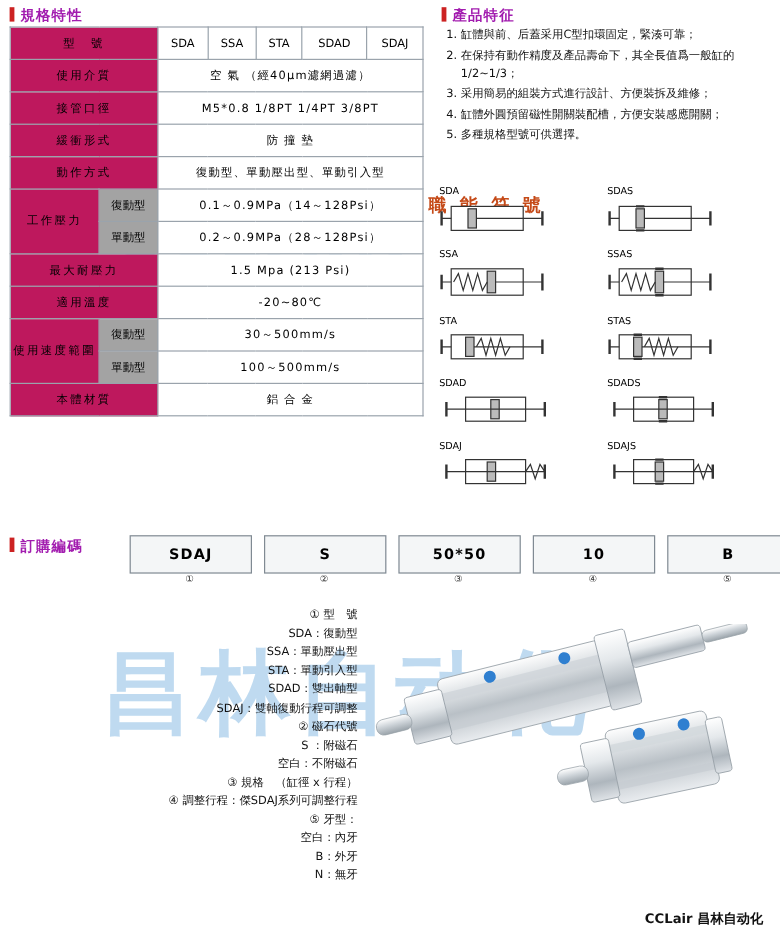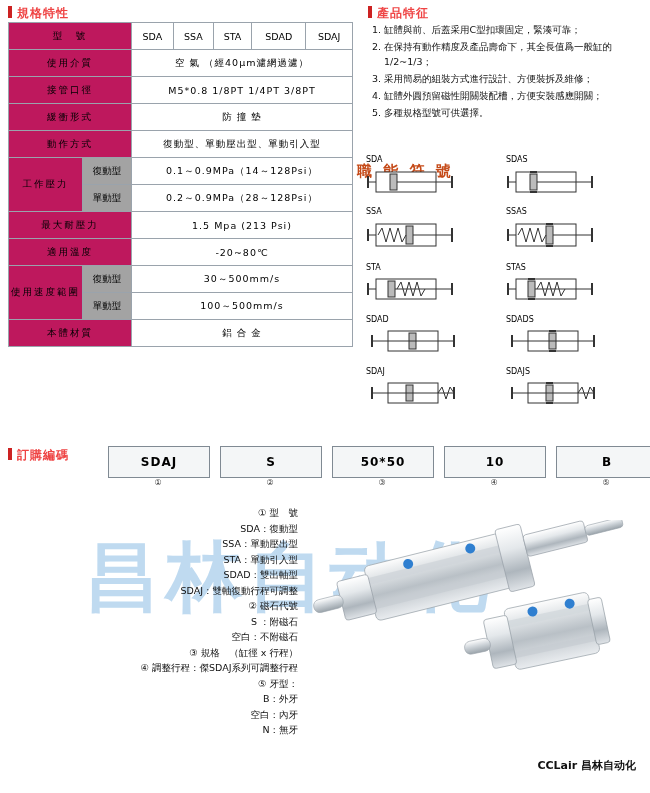--- a/index.html
+++ b/index.html
@@ -3,21 +3,21 @@
 <meta charset="utf-8">
 <style>
   html,body{margin:0;padding:0;}
   body{
     width:650px;height:793px;position:relative;overflow:hidden;
     background:#ffffff;
     font-family:"DejaVu Sans","Liberation Sans",sans-serif;
     font-size:10px;color:#000;
   }
   .sec-title{
-    position:absolute;font-size:12px;font-weight:bold;color:#ef4444;
+    position:absolute;font-size:12px;font-weight:bold;color:#a21caf;
     letter-spacing:1px;
   }
   .sec-title .bar{
     display:inline-block;width:4px;height:12px;background:#cc2222;
     margin-right:5px;vertical-align:-1px;
   }
 
   
   #spec-table{
     position:absolute;left:8px;top:22px;width:345px;
@@ -343,22 +343,22 @@
   <div class="l2">SSA：單動壓出型</div>
   <div class="l2">STA：單動引入型</div>
   <div class="l2">SDAD：雙出軸型</div>
   <div class="l2">SDAJ：雙軸復動行程可調整</div>
   <div class="l1">② 磁石代號</div>
   <div class="l2">S ：附磁石</div>
   <div class="l2">空白：不附磁石</div>
   <div class="l1">③ 規格　（缸徑 x 行程）</div>
   <div class="l1">④ 調整行程：傑SDAJ系列可調整行程</div>
   <div class="l1">⑤ 牙型：</div>
+  <div class="l2">空白：內牙</div>
   <div class="l2">B：外牙</div>
-  <div class="l2">空白：內牙</div>
   <div class="l2">N：無牙</div>
 </div>
 
 <svg id="photo" viewBox="0 0 350 215">
   <defs>
     <linearGradient id="alu" x1="0" y1="0" x2="0" y2="1">
       <stop offset="0%" stop-color="#fdfdfd"></stop>
       <stop offset="25%" stop-color="#dfe3e6"></stop>
       <stop offset="55%" stop-color="#b9c0c6"></stop>
       <stop offset="100%" stop-color="#e9ecef"></stop>

